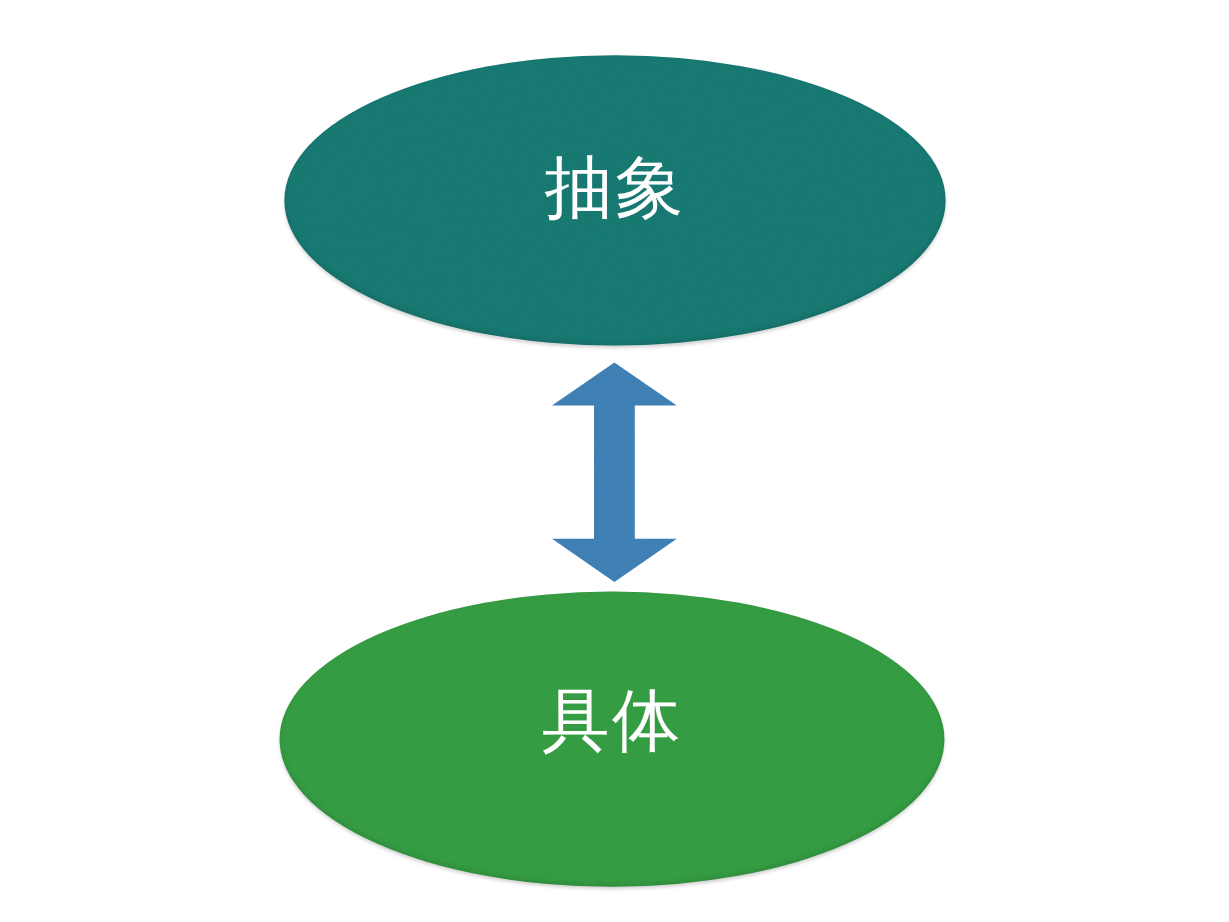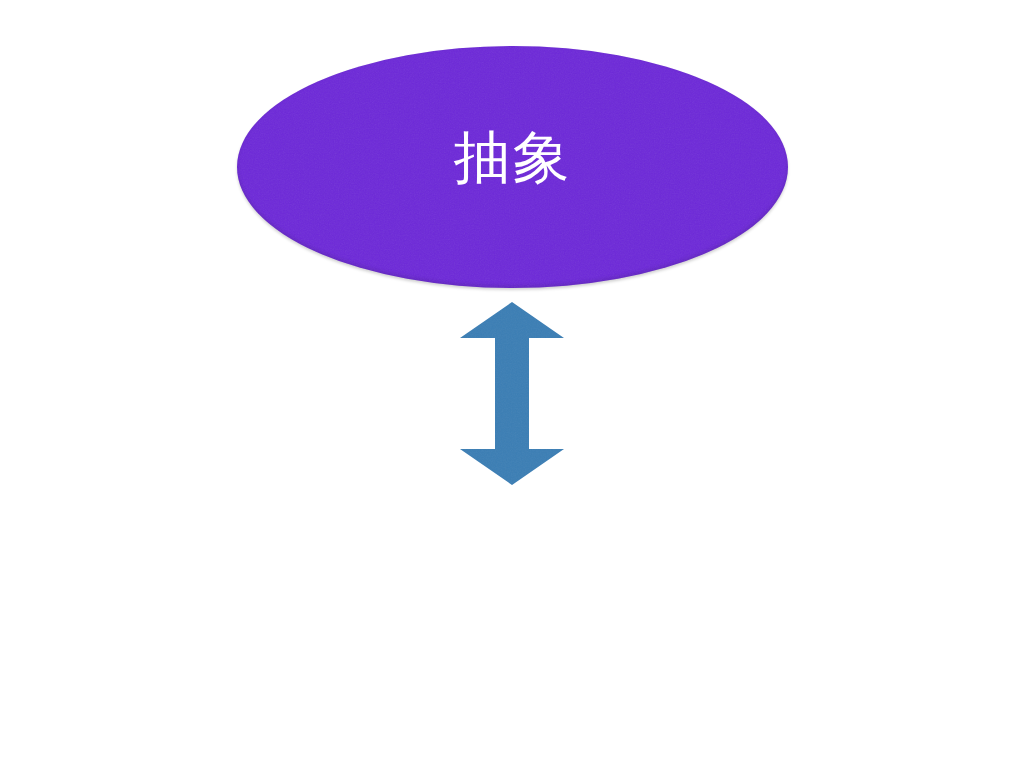--- a/index.html
+++ b/index.html
@@ -79,26 +79,32 @@
       <feColorMatrix type="saturate" values="0"></feColorMatrix>
     </filter>
     <clipPath id="arrowClip">
       <polygon points="52,0 104,36 69,36 69,147 104,147 52,183 0,147 35,147 35,36 0,36"></polygon>
     </clipPath>
   </defs>
 </svg>
 
 <div class="slide">
 
-  <div class="ellipse ellipse-top" style="background-color: #6d28d9;">
+  <div class="ellipse ellipse-top" style="background-color: #0f766e;">
     <svg class="grain-overlay">
       <rect width="100%" height="100%" filter="url(#grainFilter)" opacity="0.10"></rect>
     </svg>
     <span class="node-label" style="color: rgb(255, 255, 255);">抽象</span>
   </div>
 
   <svg class="arrow-svg" viewBox="0 0 104 183">
     <polygon points="52,0 104,36 69,36 69,147 104,147 52,183 0,147 35,147 35,36 0,36" fill="#3b7eb5"></polygon>
     <rect width="104" height="183" clip-path="url(#arrowClip)" filter="url(#grainFilter)" opacity="0.08"></rect>
   </svg>
 
+  <div class="ellipse ellipse-bottom" style="background-color: rgb(46, 155, 61);">
+    <svg class="grain-overlay">
+      <rect width="100%" height="100%" filter="url(#grainFilter)" opacity="0.10"></rect>
+    </svg>
+    <span class="node-label" style="color: rgb(255, 255, 255);">具体</span>
+  </div>
 
 </div>
 
 </body></html>

